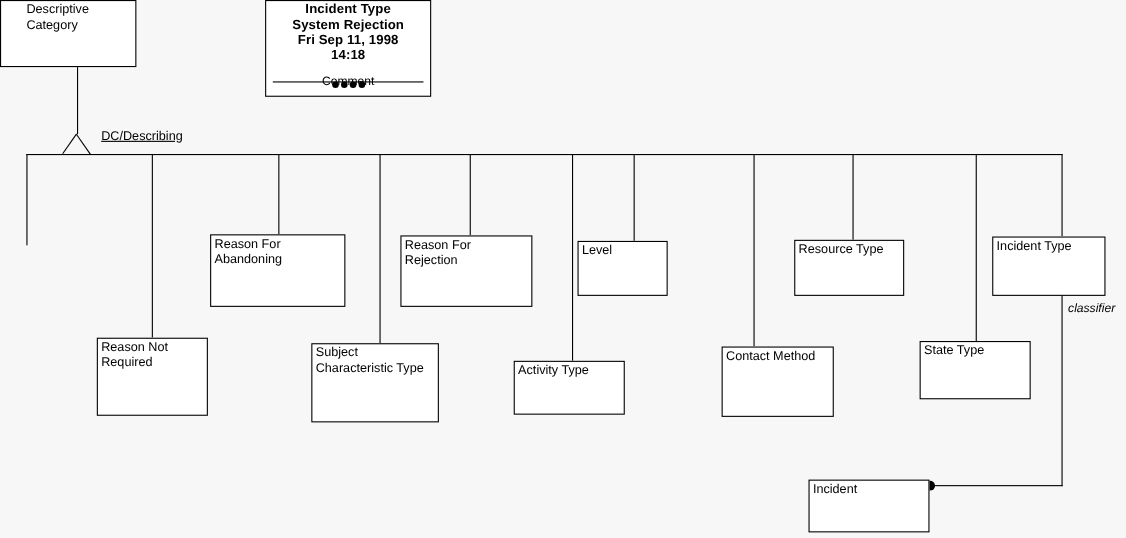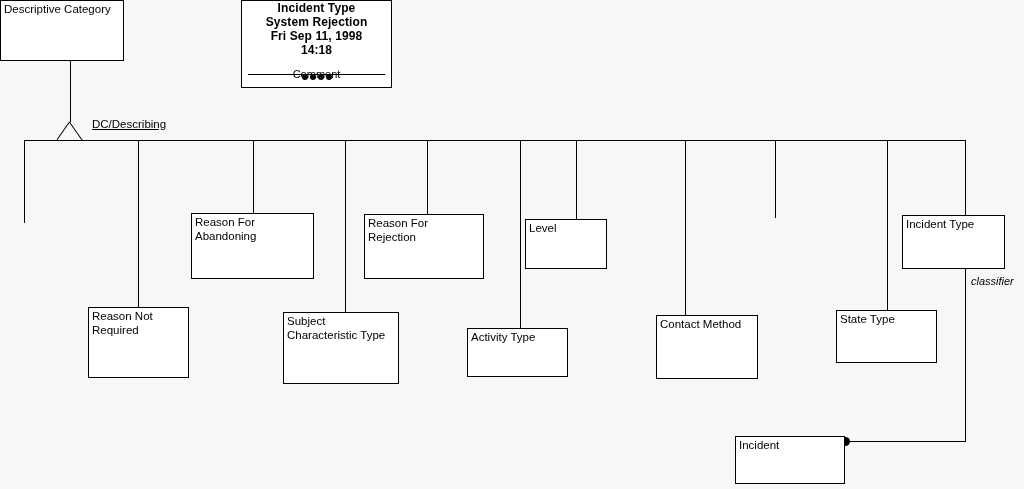--- a/index.html
+++ b/index.html
@@ -133,21 +133,21 @@
   .edgelabel.italic {
     font-style: italic;
     font-size: 11px;
   }
 </style>
 </head>
 <body>
 
 <div id="canvas">
 
-  <div class="umlbox" style="left:0px; top:0px; width:124px; height:61px;">
+  <div class="umlbox" style="left:0px; top:0px; width:124px; height:61px;padding-left:20px;">
     <span class="bname">Descriptive Category</span>
   </div>
 
   <div class="vline" style="left:70px; top:61px; width:1px; height:61px;"></div>
 
   <div class="gen-tri-edge" style="left:70px; top:122px; width:22px; transform:rotate(125deg);"></div>
   <div class="gen-tri-edge" style="left:70px; top:122px; width:22px; transform:rotate(55deg);"></div>
 
   <div class="edgelabel" style="left:92px; top:118px; width:75px;text-decoration:underline;">DC/Describing</div>
 
@@ -191,20 +191,23 @@
   </div>
 
   <div class="umlbox" style="left:525px; top:219px; width:82px; height:50px;">
     <span class="bname">Level</span>
   </div>
 
   <div class="umlbox" style="left:633px; top:315px; width:102px; height:64px;margin-left:23px;">
     <span class="bname">Contact Method</span>
   </div>
 
+  <div class="umlbox" style="left:722px; top:218px; width:100px; height:51px;">
+    <span class="bname">Resource Type</span>
+  </div>
 
   <div class="umlbox" style="left:836px; top:310px; width:101px; height:53px;">
     <span class="bname">State Type</span>
   </div>
 
   <div class="umlbox" style="left:902px; top:215px; width:103px; height:54px;">
     <span class="bname">Incident Type</span>
   </div>
 
   <div class="vline" style="left:965px; top:269px; height:173px;"></div>

